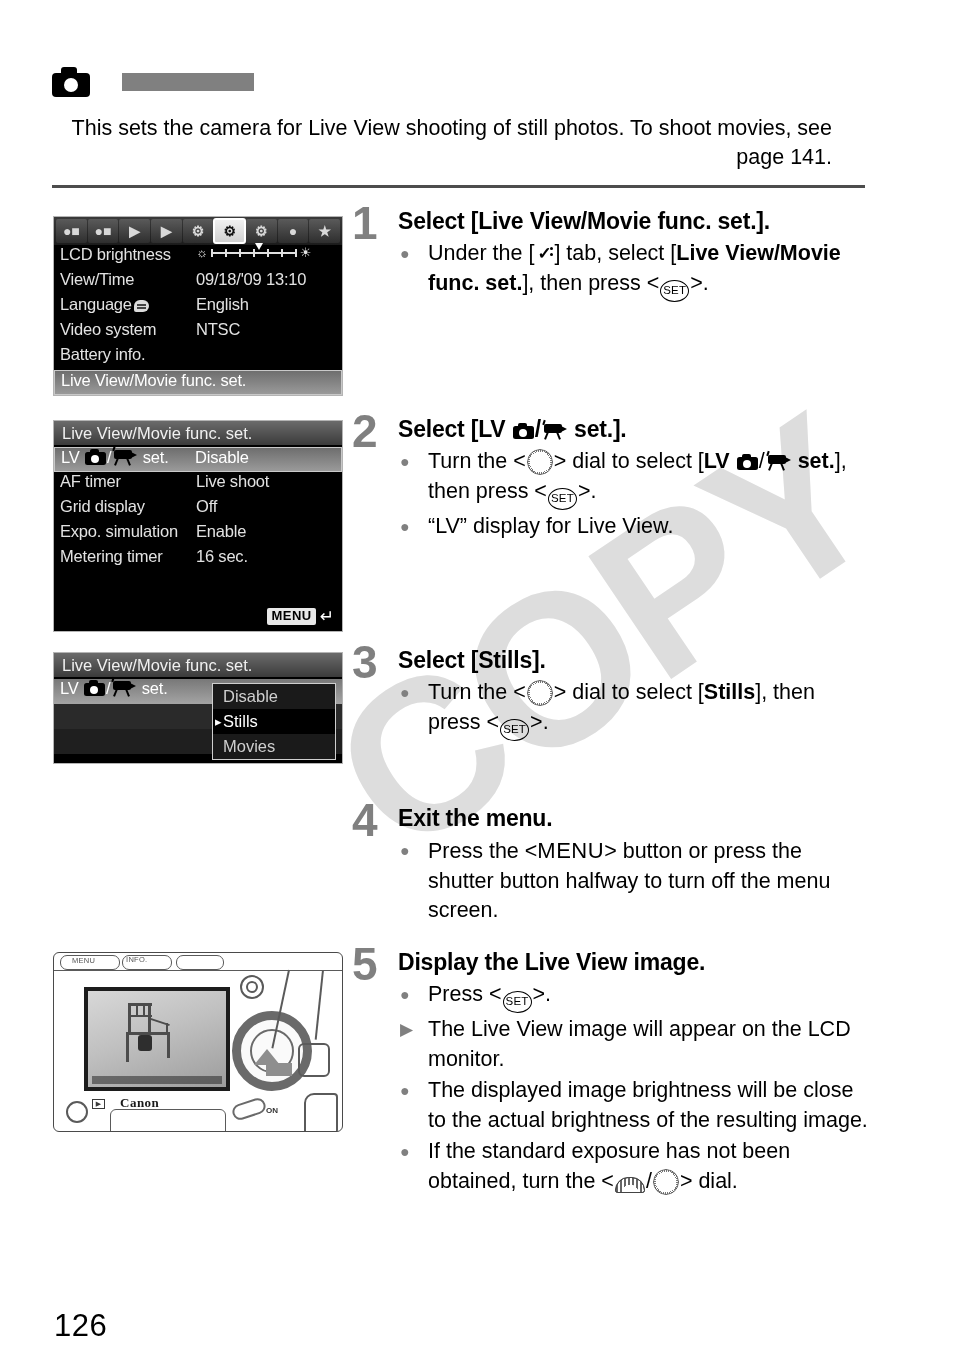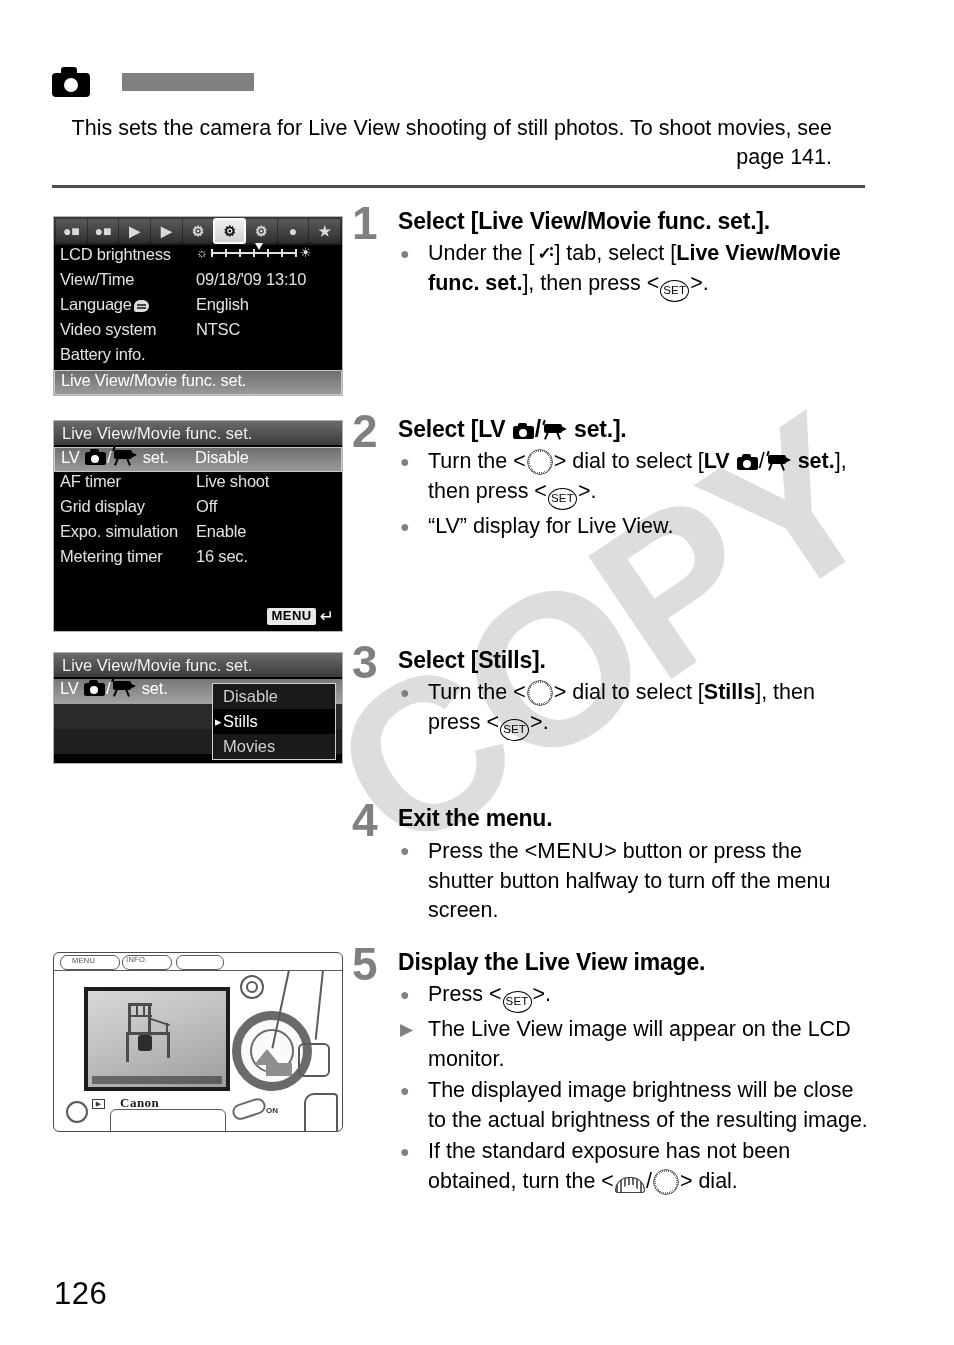--- a/index.html
+++ b/index.html
@@ -580,21 +580,21 @@
     content: "";
     position: absolute; left: 3px; top: 4px;
     width: 9px; height: 1.5px; background: #444;
     box-shadow: 0 3px 0 #444;
   }
 
   
   #page-number {
     position: absolute;
     left: 54px;
-    top: 1276px;
+    top: 1308px;
     font-size: 31px;
     letter-spacing: 0.5px;
     z-index: 2;
   }
 </style>
 </head>
 <body>
 
 <div id="copy-watermark">COPY</div>
 

